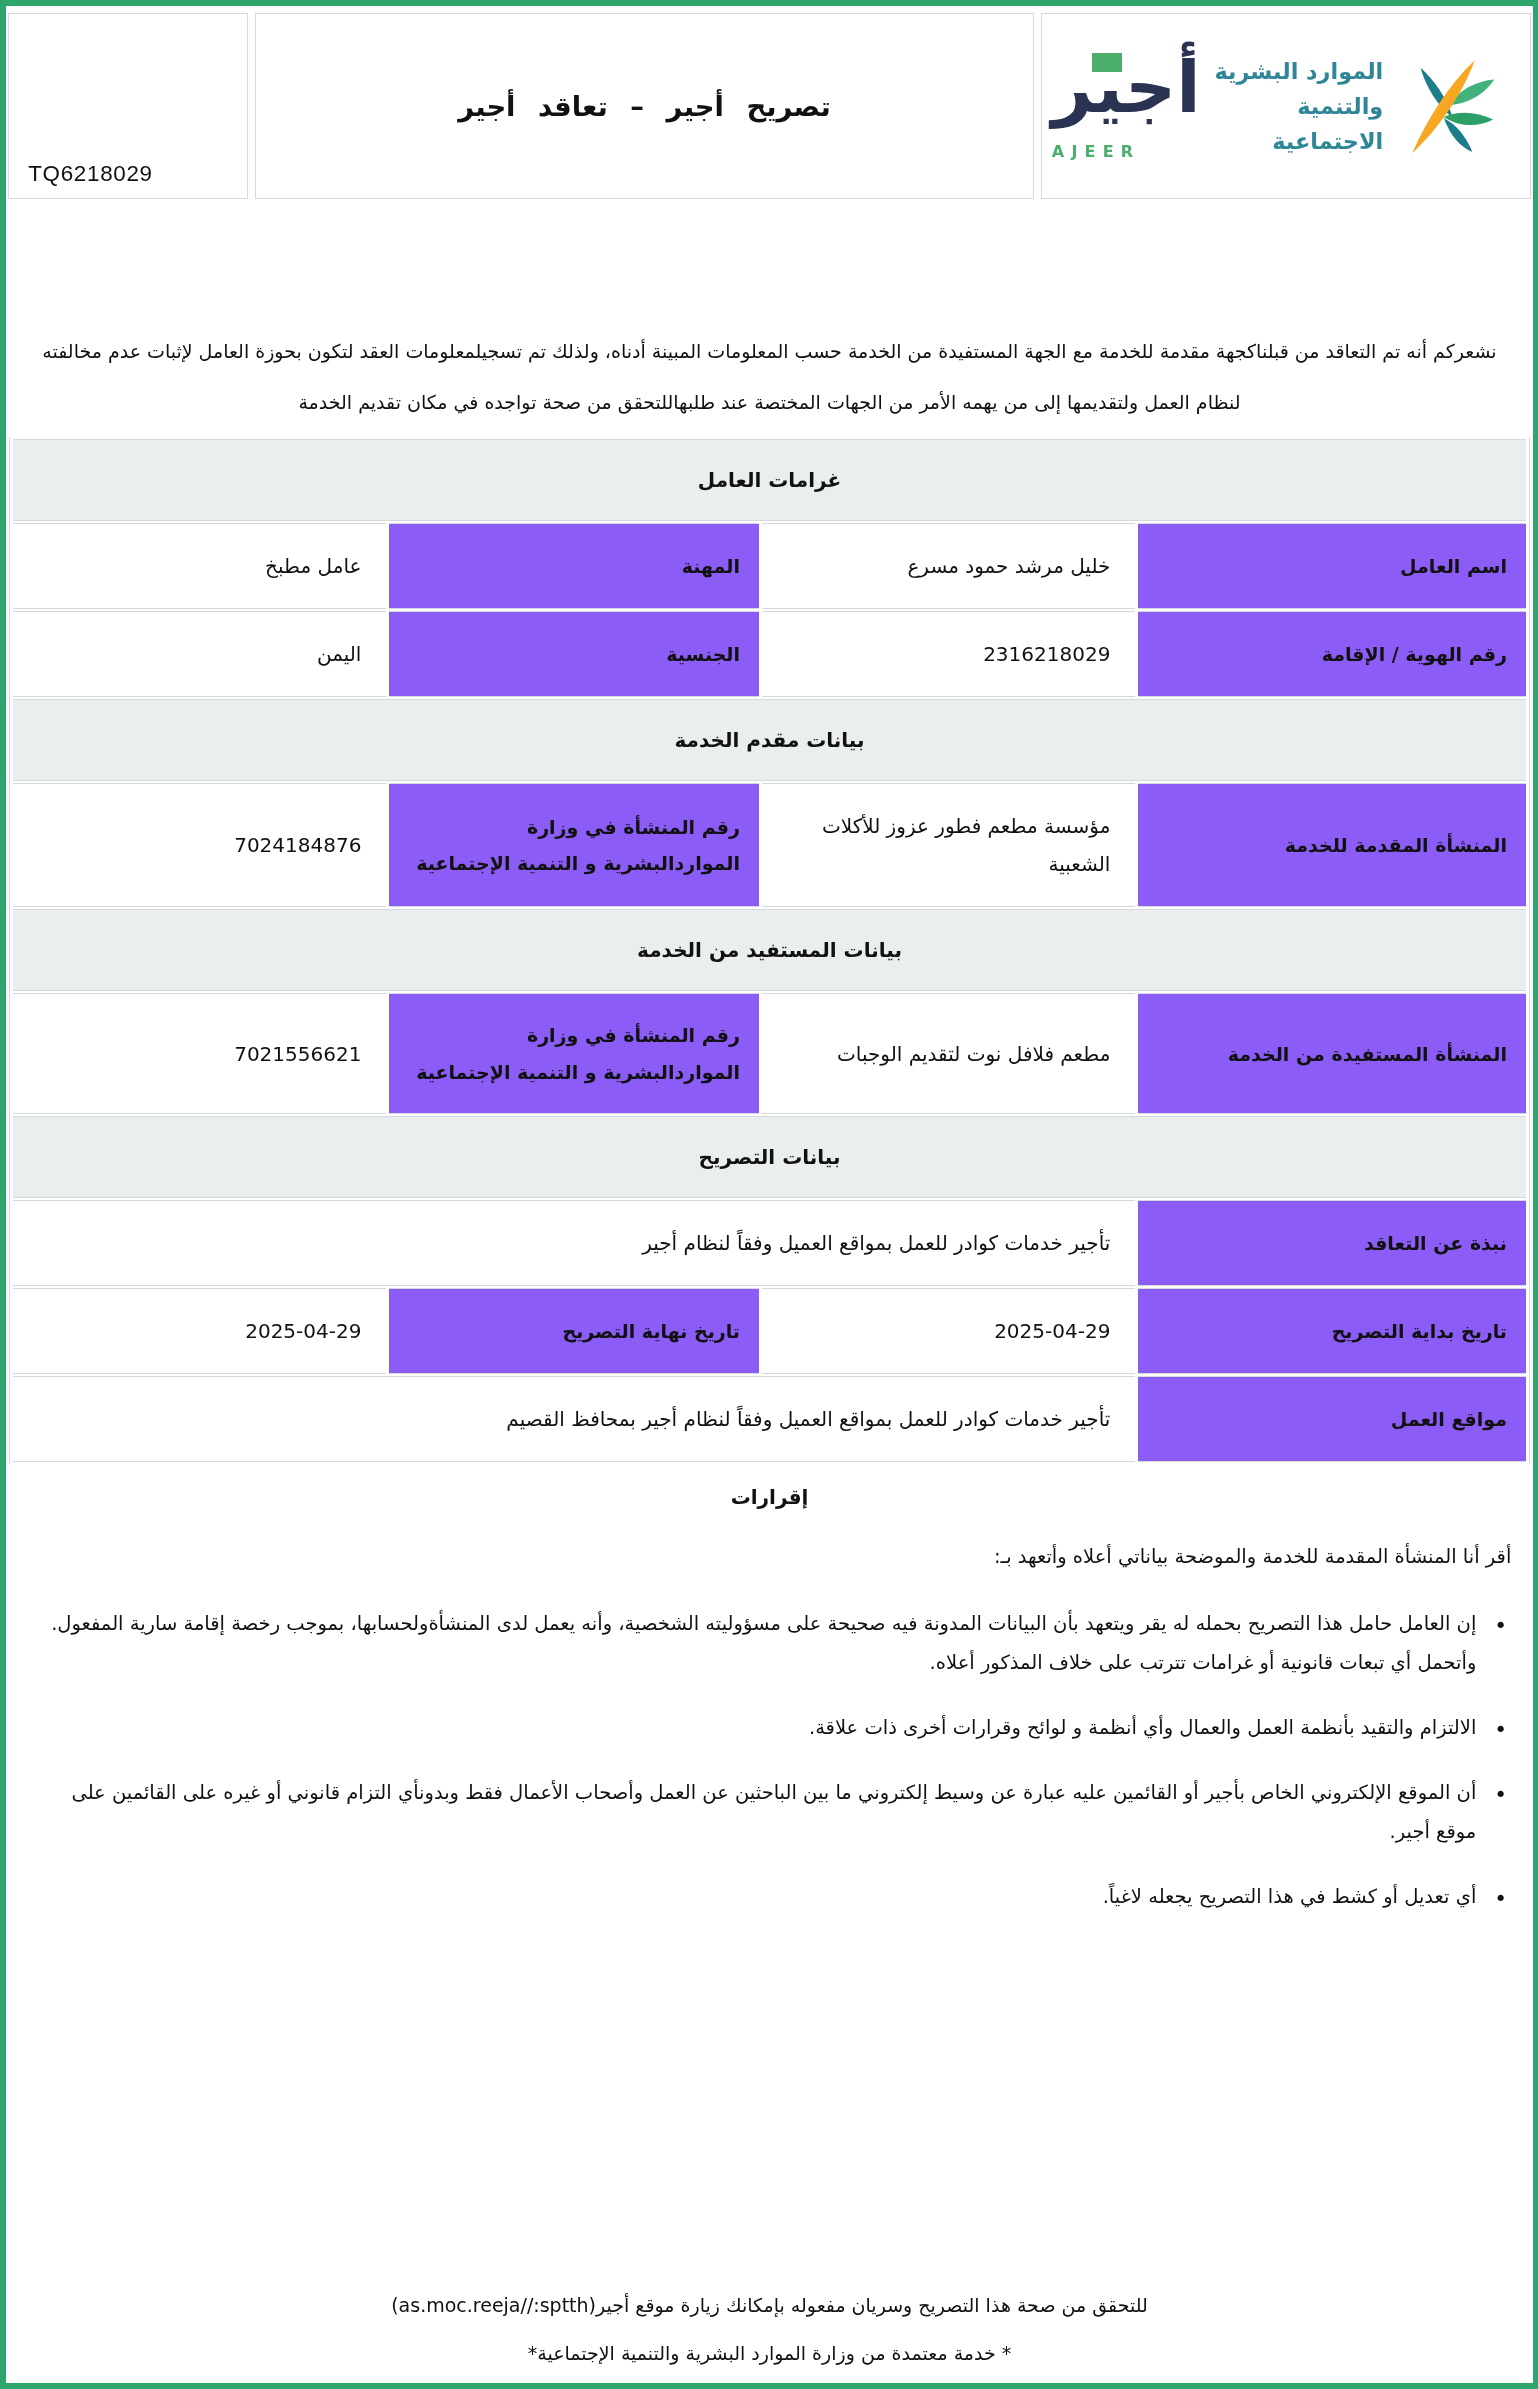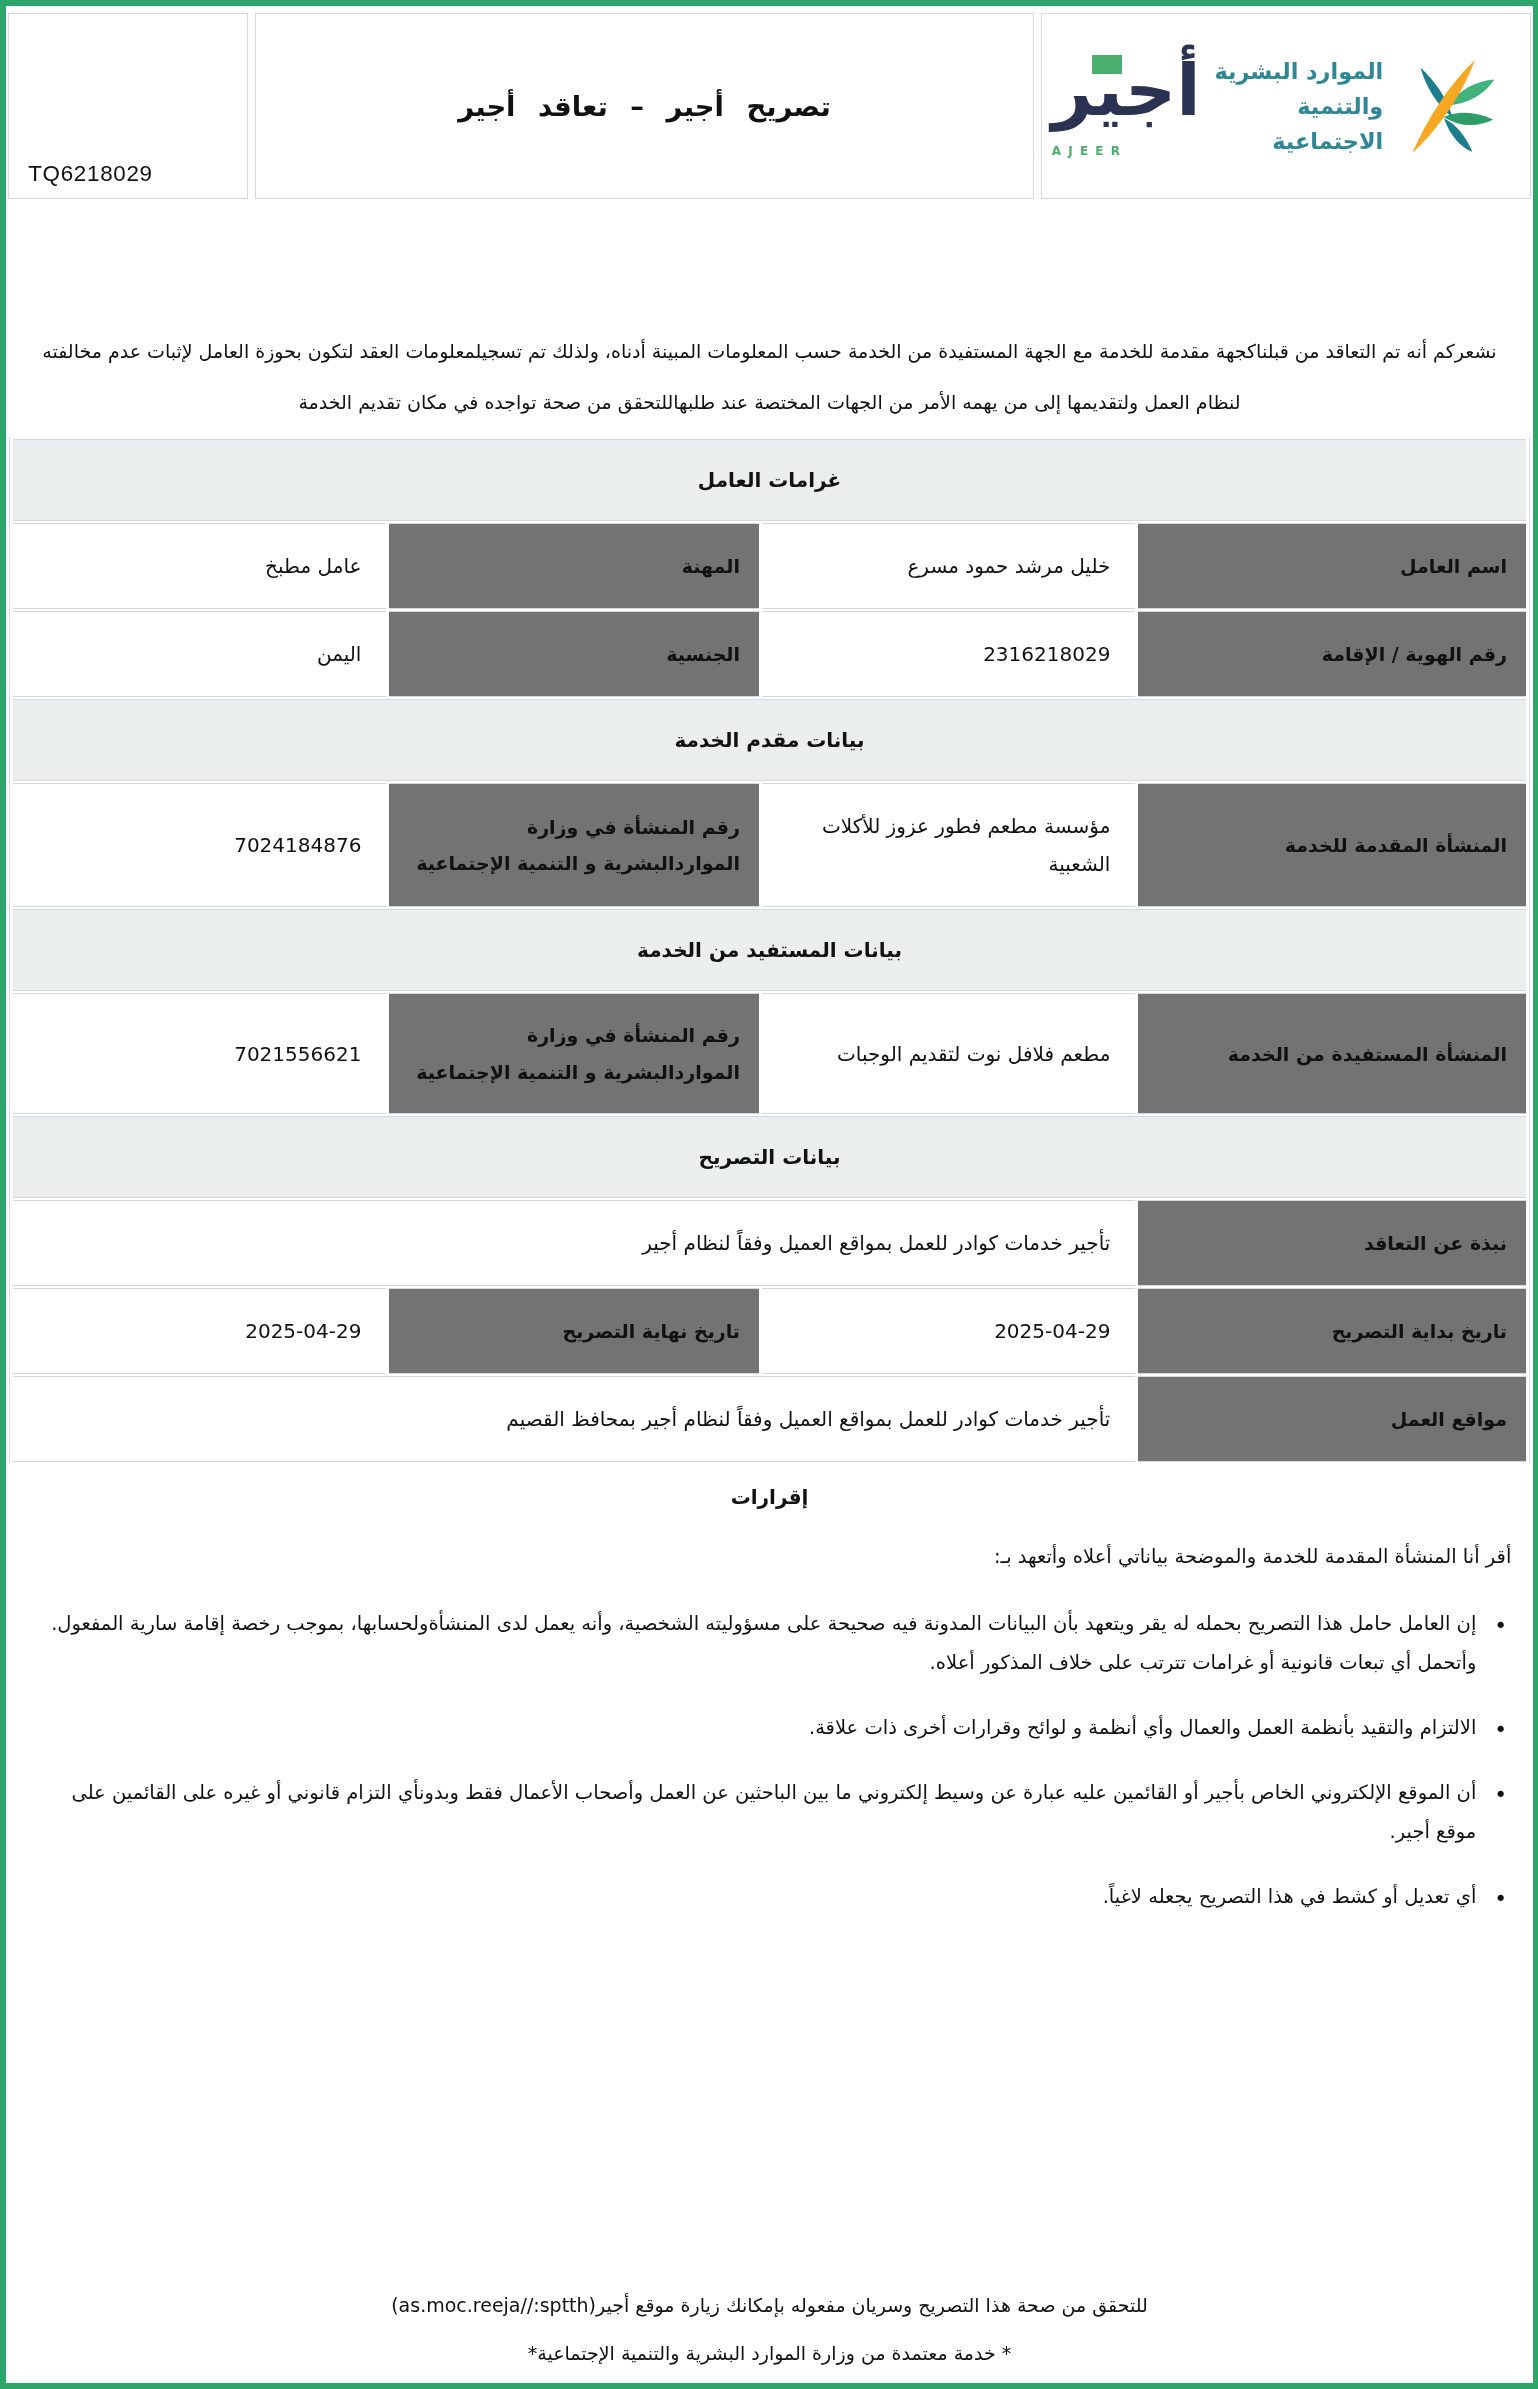--- a/index.html
+++ b/index.html
@@ -23,42 +23,42 @@
     font-size:22.4px; letter-spacing:0.7px;
   }
   .hbox-title { flex:1; display:flex; align-items:center; justify-content:center; }
   .doc-title { font-size:27.4px; font-weight:bold; word-spacing:13px; direction:rtl; }
   .hbox-logos { width:490px; display:flex; align-items:center; justify-content:space-between; padding:0 30px 0 10px; }
   
   .ajeer { display:flex; flex-direction:column; align-items:flex-start; }
   .ajeer-ar-wrap { position:relative; line-height:1; }
   .ajeer-green-block { position:absolute; top:1.4px; left:40px; width:30px; height:19px; background:#4CAE6D; }
   .ajeer-ar { font-size:71px; font-weight:bold; color:#2A3352; line-height:1.05; position:relative; }
-  .ajeer-en { color:#4CAE6D; font-weight:bold; font-size:12px; letter-spacing:7.2px; margin-top:16px; }
+  .ajeer-en { color:#4CAE6D; font-weight:bold; font-size:16px; letter-spacing:7.2px; margin-top:16px; }
   
   .ministry { display:flex; align-items:center; gap:13px; }
   .ministry-text { text-align:right; direction:rtl; color:#2F8696; font-size:22.4px; font-weight:bold; line-height:1.55; }
   .ministry-mark { width:116px; height:108px; }
   
   .intro {
     direction:rtl; text-align:center;
     width:1480px; margin:127px auto 0 auto;
     font-size:19px; line-height:2.7;
   }
   
   table.permit {
     direction:rtl;
     width:1521px; margin:8.7px auto 0 auto;
     border-collapse:separate; border-spacing:3.6px 2.2px;
     border-left:1.4px solid #d6d9db; border-right:1.4px solid #d6d9db;
   }
   table.permit td { box-sizing:border-box; vertical-align:middle;
     border-top:1.4px solid #d6d9db; border-bottom:1.4px solid #d6d9db; }
   td.sec { background:#eaeeef; text-align:center; font-weight:bold; font-size:20px; padding:28px 14.4px; }
-  td.lbl { background:#737373; font-weight:bold; font-size:19px; padding:23px 19px; line-height:1.9; }
+  td.lbl { background:#8b5cf6; font-weight:bold; font-size:19px; padding:23px 19px; line-height:1.9; }
   td.val { background:#ffffff; font-size:20px; padding:23px 24.6px; line-height:1.9; }
   
   .iqrarat { text-align:center; font-weight:bold; font-size:20px; margin-top:21.7px; direction:rtl; }
   .decl { direction:rtl; text-align:right; margin:29px 21.7px 0 35px; font-size:19.5px; }
   .decl-intro { margin-bottom:29px; line-height:1.9; }
   .decl ul { list-style:none; margin:0; padding:0;text-align:right; }
   .decl li { position:relative; padding-right:35px; margin-bottom:26px; line-height:2.0; }
   .decl li::before { content:"•"; position:absolute; right:4.3px; top:0; font-size:21.7px; }
   
   .footer { position:absolute; left:0; right:0; bottom:19px; text-align:center; direction:rtl; font-size:19px; }

